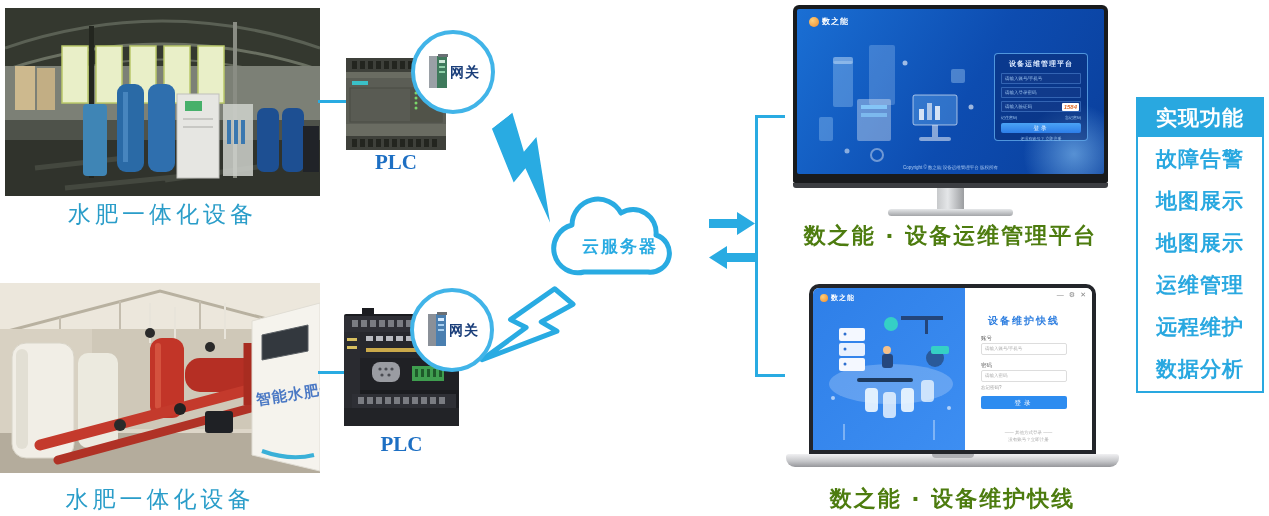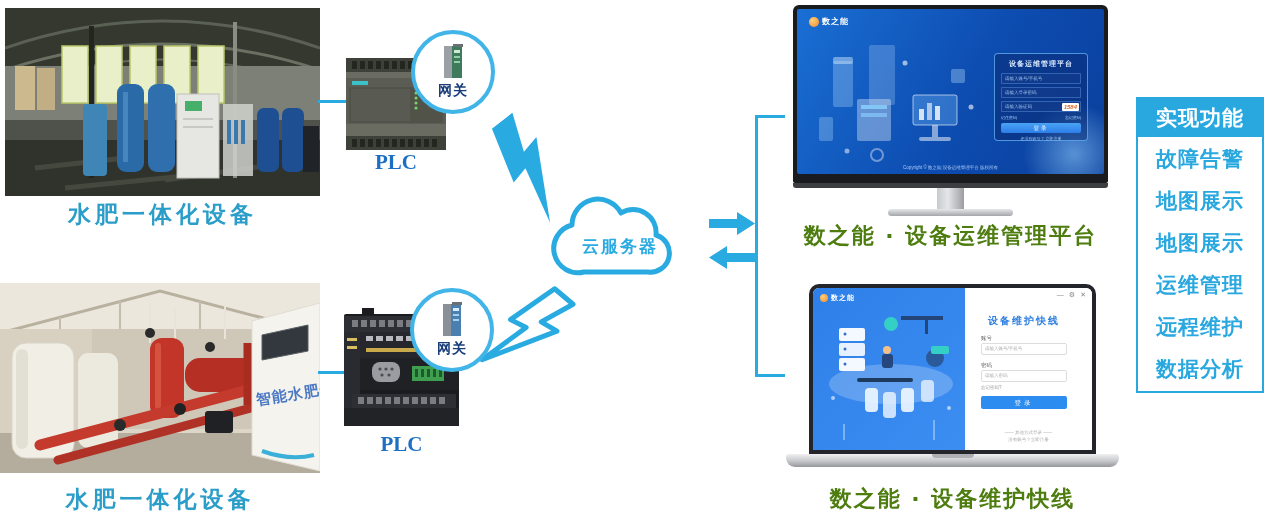--- a/index.html
+++ b/index.html
@@ -1,35 +1,35 @@
 <!DOCTYPE html>
 <html><head>
 <meta charset="utf-8">
 <style>
   html,body{margin:0;padding:0;background:#fff;}
   .canvas{position:relative;width:1269px;height:516px;background:#fff;overflow:hidden;
           font-family:"Liberation Sans","DejaVu Sans",sans-serif;}
   .abs{position:absolute;}
 
   
-  .caption{position:absolute;text-align:center;font-weight:bold;color:#2a9dc9;
+  .caption{position:absolute;text-align:center;font-weight:normal;color:#2a9dc9;
            font-size:23px;letter-spacing:4px;font-family:"DejaVu Sans",sans-serif;}
   .screen-caption{position:absolute;text-align:center;font-weight:bold;color:#4d7c0f;
            font-size:22px;letter-spacing:2px;font-family:"DejaVu Sans",sans-serif;}
 
   
   .photo{position:absolute;overflow:hidden;}
 
   
   .plc-label{position:absolute;text-align:center;font-family:"Liberation Serif",serif;
              font-weight:bold;font-size:21px;color:#1d6fc3;}
 
   
   .gw-circle{position:absolute;width:84px;height:84px;border-radius:50%;background:#fff;
-             border:4px solid #41b4e8;box-sizing:border-box;display:flex;flex-direction:column;
+             border:4px solid #41b4e8;box-sizing:border-box;display:flex;flex-direction:row;
              align-items:center;justify-content:center;z-index:5;}
   .gw-label{font-size:14px;font-weight:bold;color:#1a3e7a;margin-top:2px;letter-spacing:1px;}
 
   
   .cloud-wrap{position:absolute;}
 
   
   .hline{position:absolute;height:3px;background:#29abe2;}
   .vline{position:absolute;width:3px;background:#29abe2;}
 

